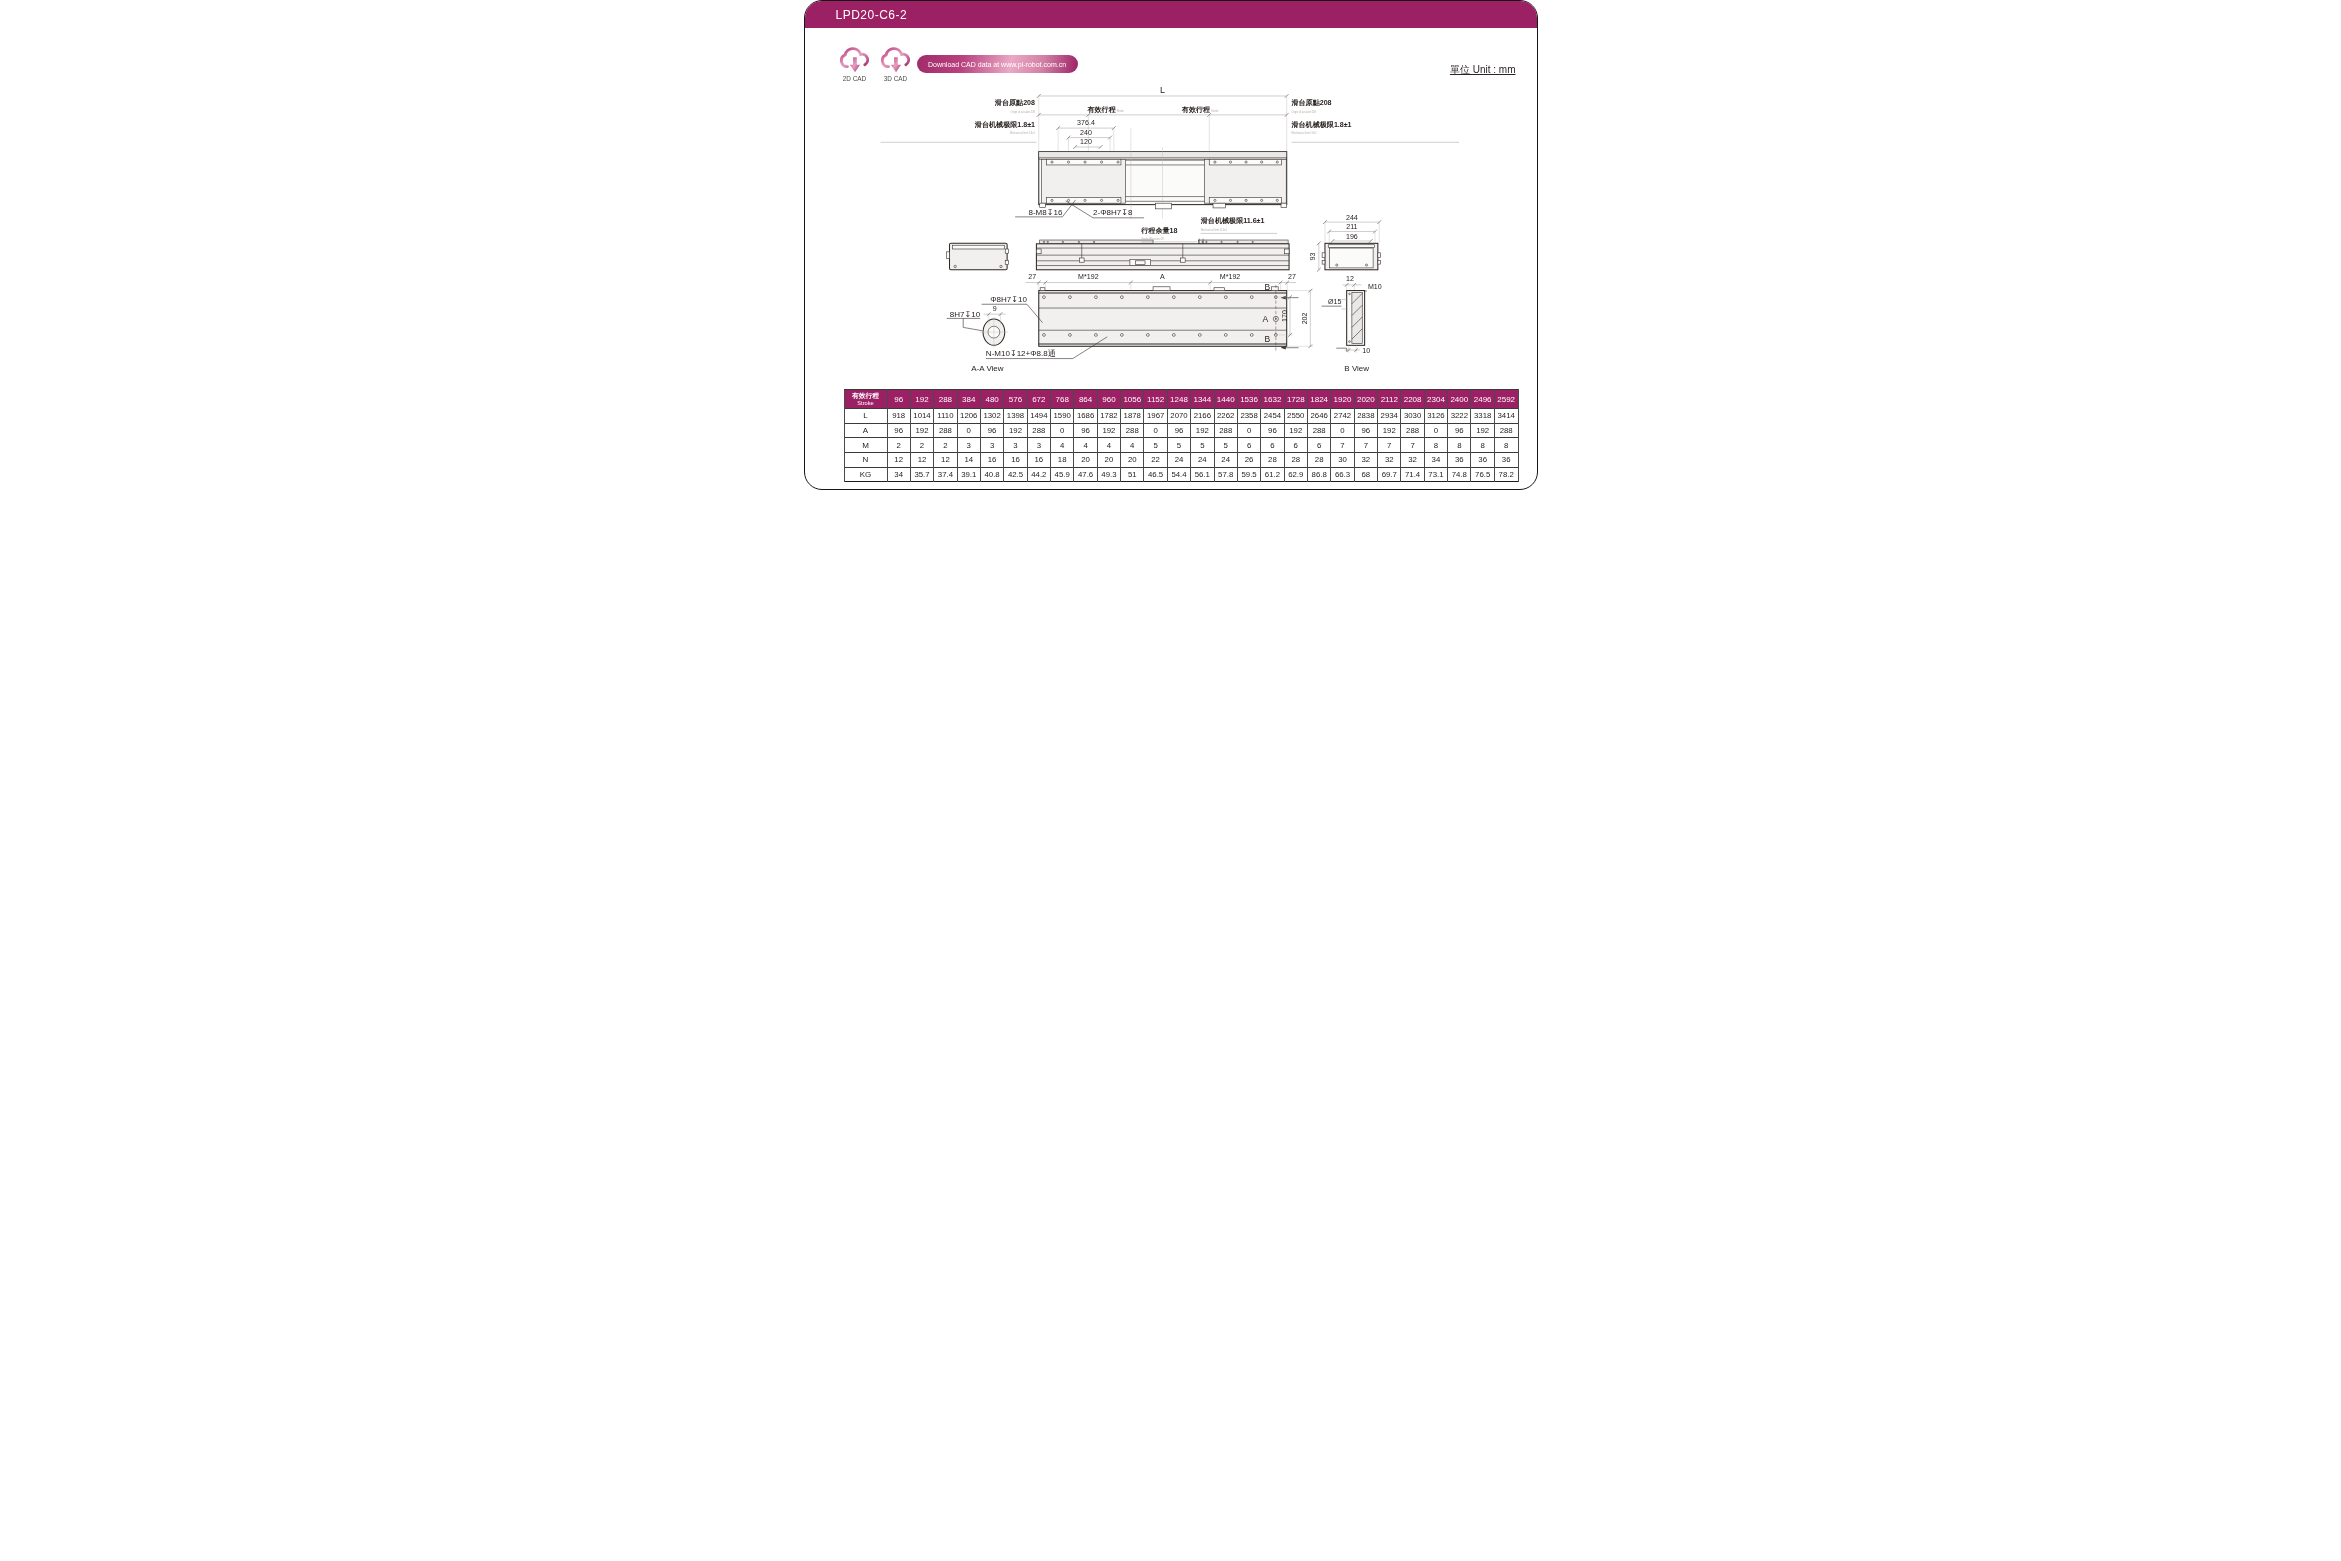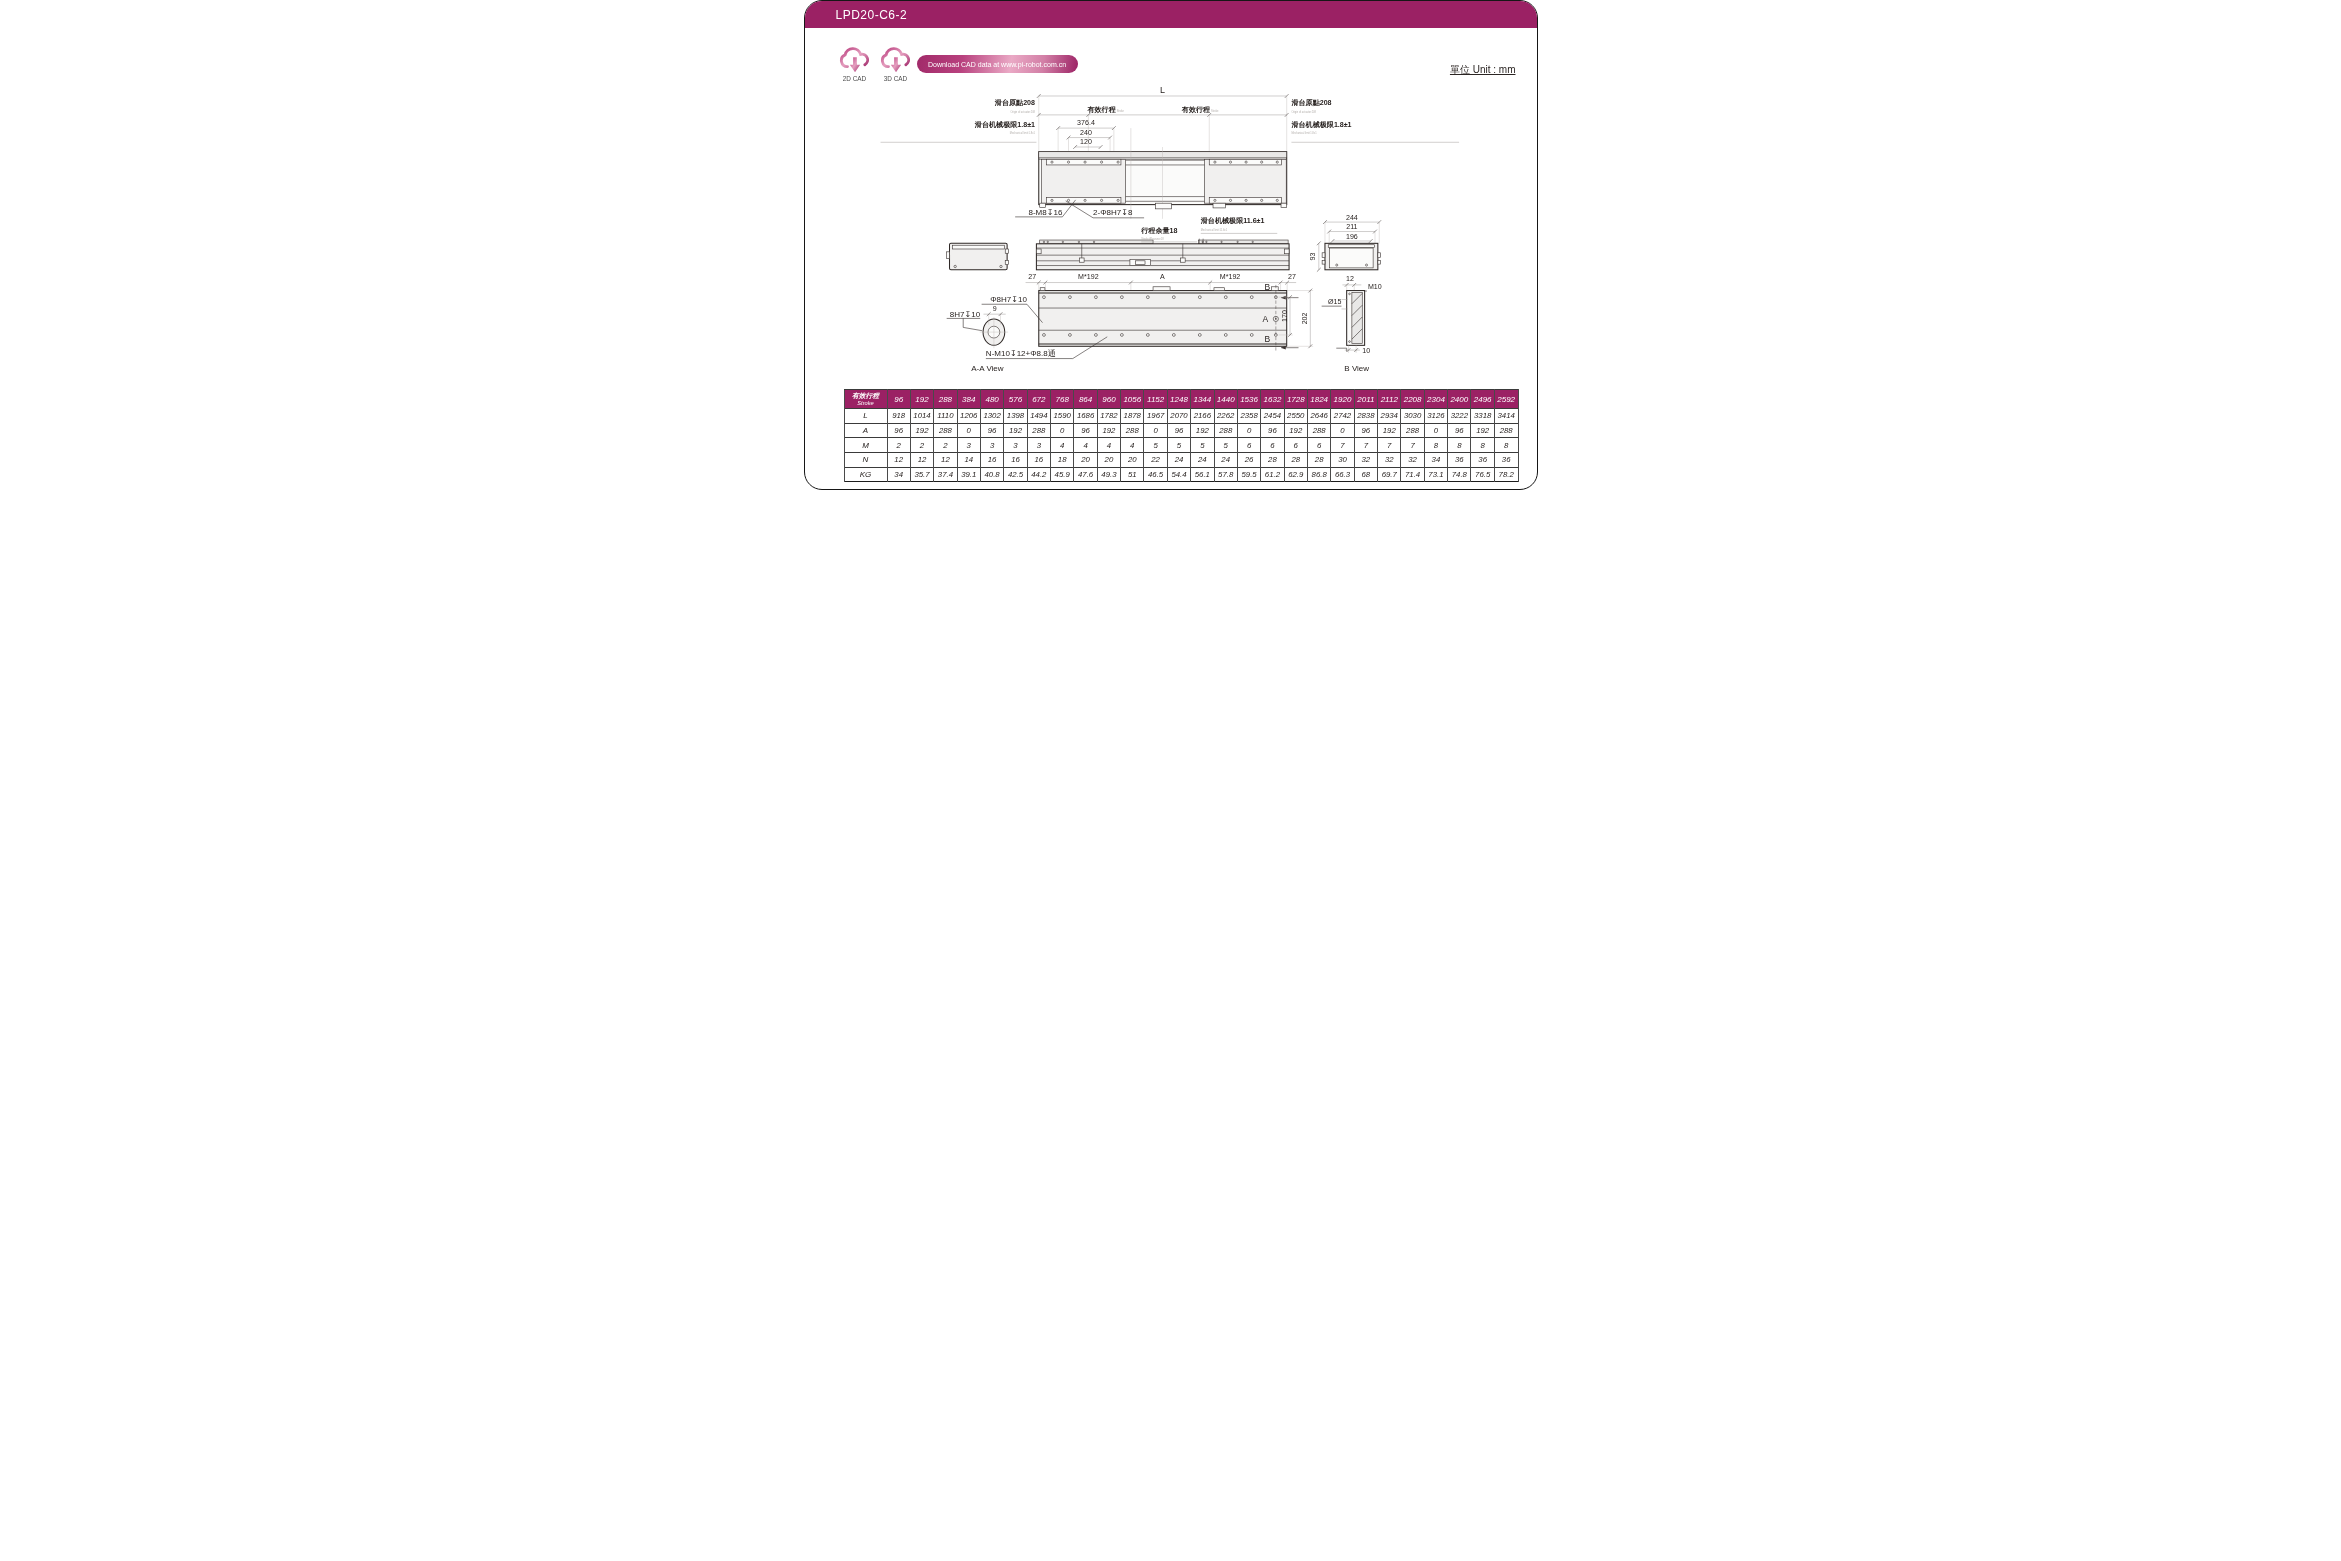--- a/index.html
+++ b/index.html
@@ -24,21 +24,21 @@
   .ext{stroke:#b8b4b2;stroke-width:.8;fill:none}
   .tick{stroke:#3a3331;stroke-width:1.1}
   .dash{stroke:#3a3331;stroke-width:.9;stroke-dasharray:7 4;fill:none}
   .fillL{fill:#f1f0ef}.fillM{fill:#e9e8e7}.fillW{fill:#fbfbfa}
   svg text{fill:#231d1b}
   .cn{font-size:15px;font-weight:700}
   .en{font-size:5.4px;fill:#b5b0ad;font-weight:400}
   .dim{font-size:15px}.dimL{font-size:19px}.cap{font-size:17px;font-weight:500}.mark{font-size:18px}
   .ta-e{text-anchor:end}.ta-m{text-anchor:middle}
   
-  .tablewrap{position:absolute;left:39px;top:388px;width:675px;font-style:italic;}
+  .tablewrap{position:absolute;left:39px;top:388px;width:675px;}
   table[data-name=spec-table]{width:100%;border-collapse:collapse;table-layout:fixed;border:1.2px solid #1c1c1c;}
   table[data-name=spec-table] th,table[data-name=spec-table] td{
      border-left:0.5px solid #4a4a4a;border-right:0.5px solid #4a4a4a;border-top:0.9px solid #3a3a3a;
      text-align:center;padding:0;white-space:nowrap;overflow:hidden;}
   table[data-name=spec-table] thead th{background:var(--brand,#9B2164);color:#fff;font-size:8px;font-weight:500;height:18px;}
   table[data-name=spec-table] thead th.lab{font-size:6.8px;line-height:1.05;font-weight:700;}
   table[data-name=spec-table] thead th.lab .en{display:block;font-size:5.7px;color:#fff;fill:#fff;font-weight:400;}
   table[data-name=spec-table] tbody th{font-size:8px;font-weight:400;height:13.7px;background:#fff;color:#221c1a;}
   table[data-name=spec-table] tbody td{font-size:7.8px;color:#221c1a;}
 </style>
@@ -419,21 +419,21 @@
             <th data-name="stroke-col-header">1056</th>
             <th data-name="stroke-col-header">1152</th>
             <th data-name="stroke-col-header">1248</th>
             <th data-name="stroke-col-header">1344</th>
             <th data-name="stroke-col-header">1440</th>
             <th data-name="stroke-col-header">1536</th>
             <th data-name="stroke-col-header">1632</th>
             <th data-name="stroke-col-header">1728</th>
             <th data-name="stroke-col-header">1824</th>
             <th data-name="stroke-col-header">1920</th>
-            <th data-name="stroke-col-header">2011</th>
+            <th data-name="stroke-col-header">2020</th>
             <th data-name="stroke-col-header">2112</th>
             <th data-name="stroke-col-header">2208</th>
             <th data-name="stroke-col-header">2304</th>
             <th data-name="stroke-col-header">2400</th>
             <th data-name="stroke-col-header">2496</th>
             <th data-name="stroke-col-header">2592</th>
           </tr>
         </thead>
         <tbody>
           <tr>

